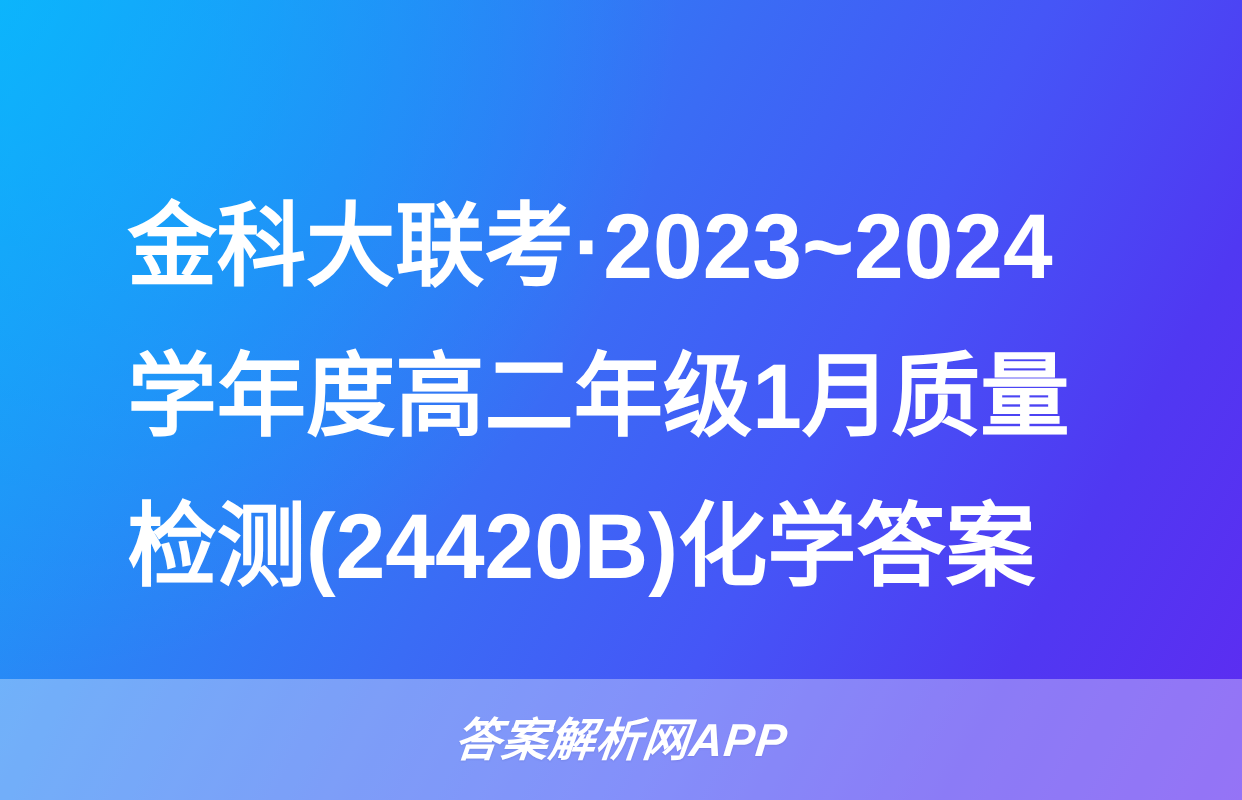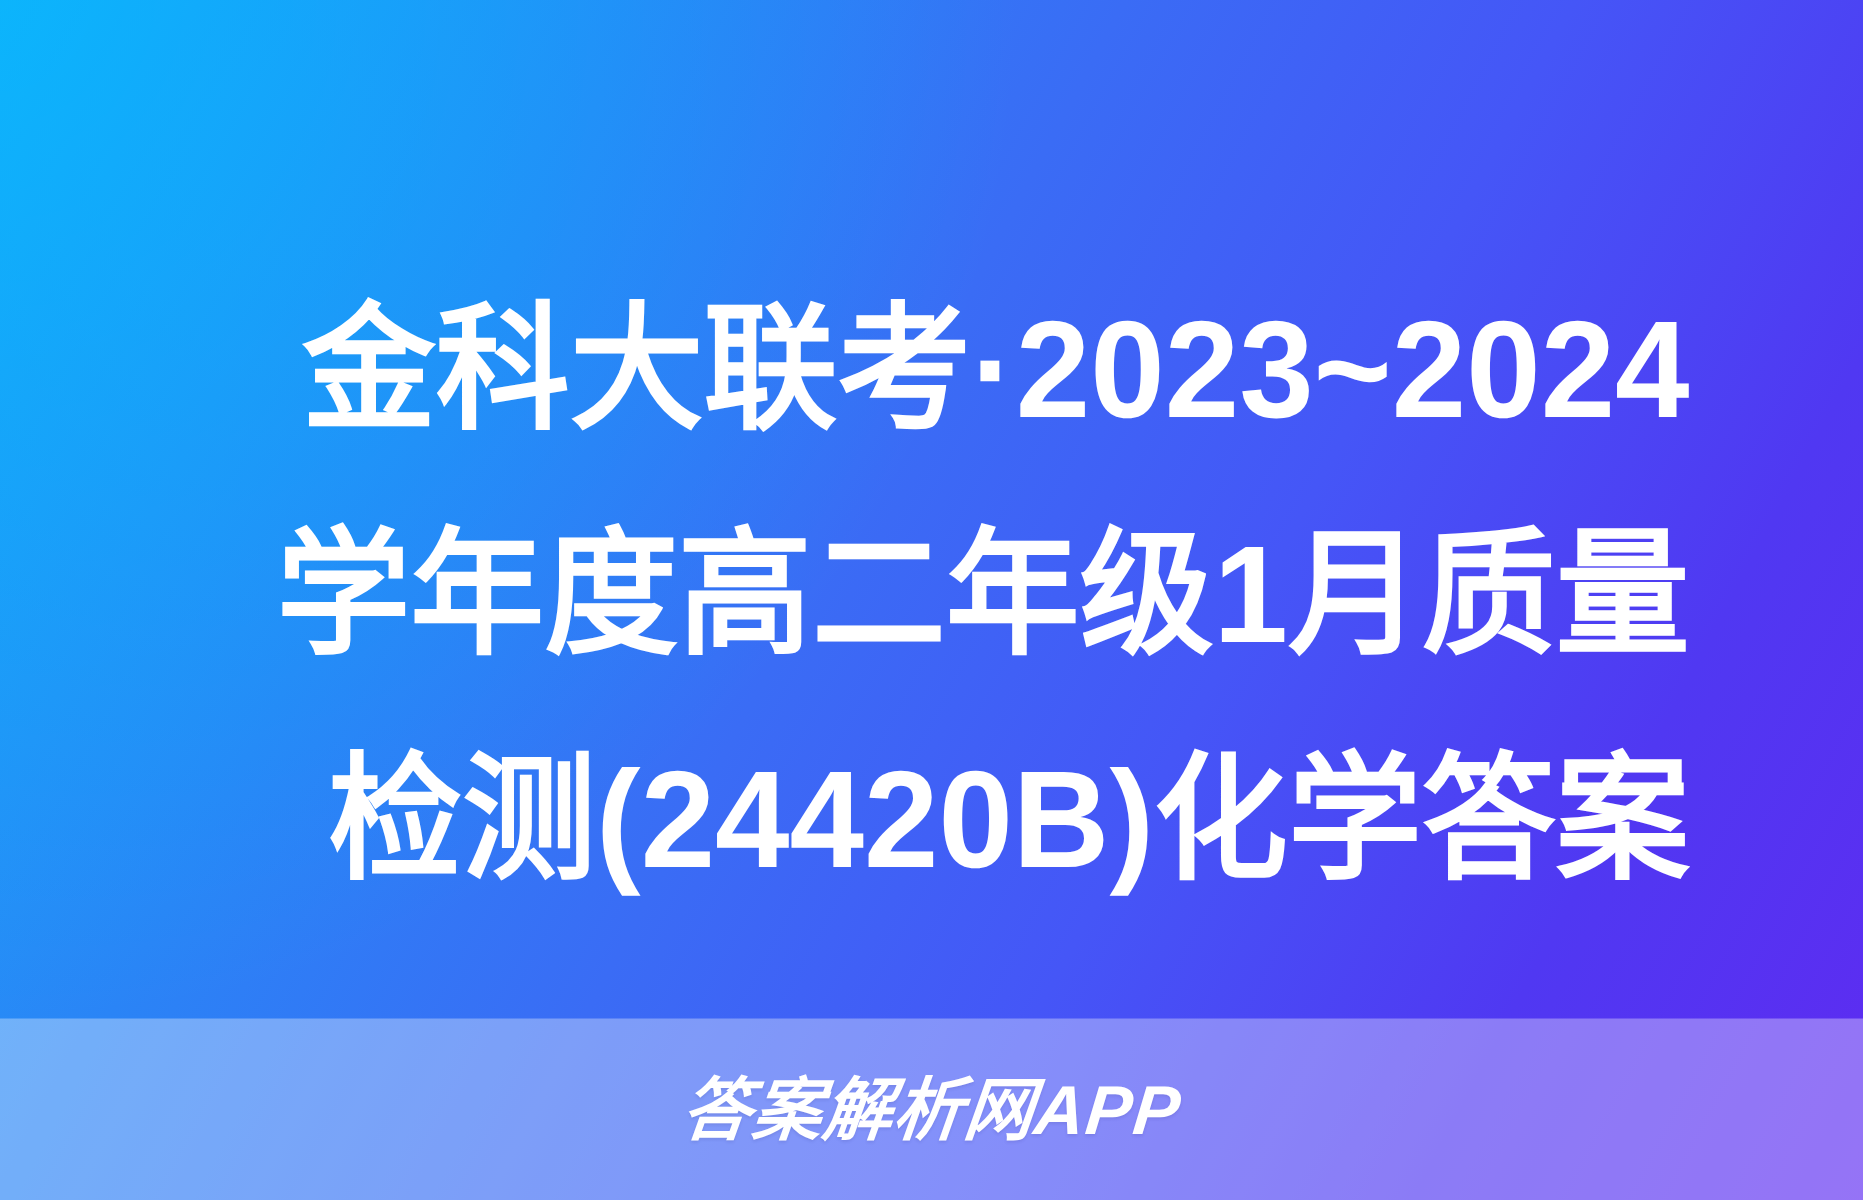--- a/index.html
+++ b/index.html
@@ -32,27 +32,27 @@
     content: "";
     position: absolute;
     inset: 0;
     background:
       radial-gradient(circle at 0% 0%, rgba(0, 190, 255, 0.55) 0%, rgba(0, 190, 255, 0) 46%);
     pointer-events: none;
   }
 
   .title-block {
     position: absolute;
-    left: 0;
+    left: 12px;
     right: 0;
     top: 172px;
     z-index: 2;
     padding: 0 100px;
     box-sizing: border-box;
-    text-align: right;
+    text-align: left;
   }
 
   .title-line {
     display: block;
     color: #ffffff;
     font-size: 92px;
     line-height: 150px;
     font-weight: 700;
     letter-spacing: 0px;
     white-space: nowrap;

